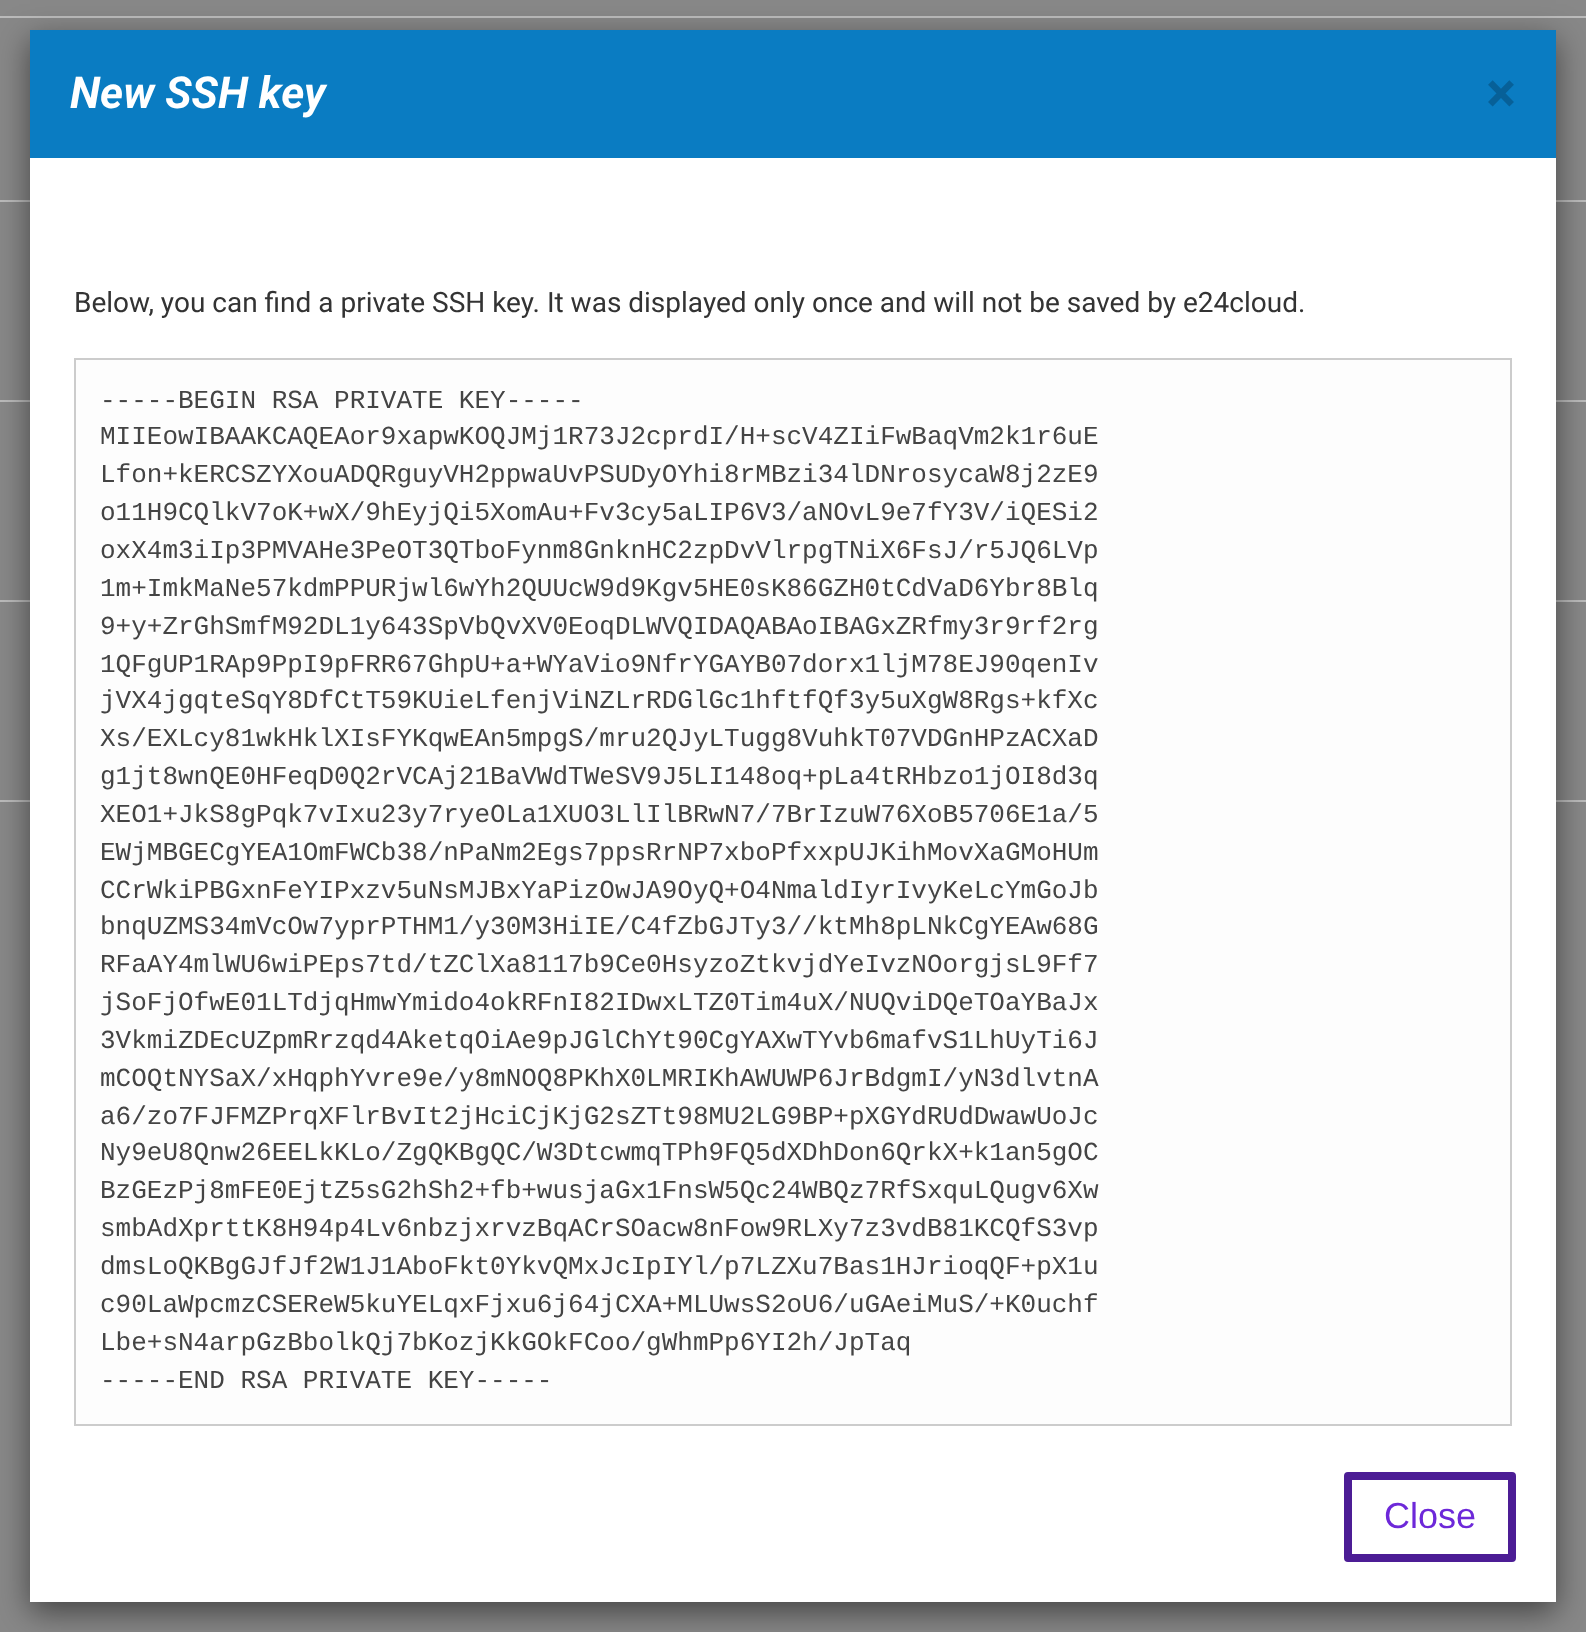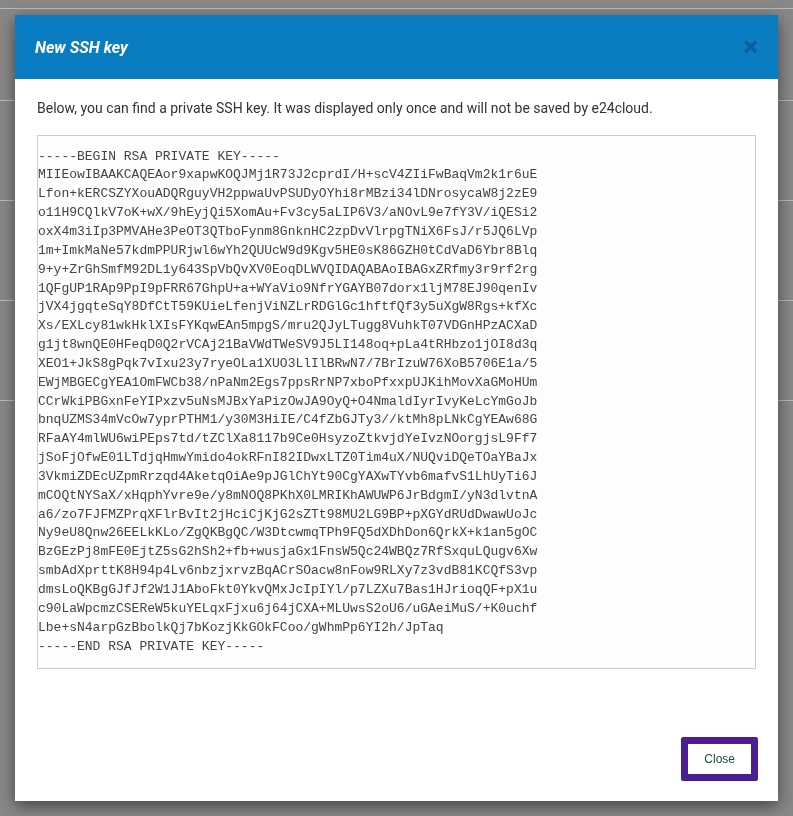--- a/index.html
+++ b/index.html
@@ -40,21 +40,21 @@
     }
     .modal-header {
       background: #0a7cc2;
       color: #fff;
       padding: 18px 20px;
       display: flex;
       justify-content: space-between;
       align-items: center;
     }
     .modal-title {
-      font-size: 16px;
+      font-size: 22px;
       font-weight: 700;
       font-style: italic;
     }
     .close-x {
       color: #075e94;
       font-size: 28px;
       font-weight: 700;
       cursor: pointer;
       line-height: 1;
       opacity: 0.9;
@@ -62,43 +62,44 @@
     .modal-body {
       padding: 20px 22px 10px 22px;
       flex: 1;
       overflow: auto;
     }
     .intro-text {
       font-size: 14px;
       line-height: 1.4;
       color: #333;
       margin-bottom: 16px;
+      margin-top: 44px;
     }
     .key-box {
       border: 1px solid #ccc;
       background: #fdfdfd;
-      padding: 12px 0;
+      padding: 12px 12px;
       font-family: "Courier New", Courier, monospace;
       font-size: 13px;
       line-height: 1.45;
       color: #444;
       white-space: pre;
       overflow-x: auto;
     }
     .modal-footer {
       padding: 16px 20px 20px 20px;
       display: flex;
       justify-content: flex-end;
     }
     .btn-close {
       background: #fff;
-      border: 7px solid #4c1d95;
-      color: #14532d;
+      border: 4px solid #4c1d95;
+      color: #6d28d9;
       padding: 8px 16px;
-      font-size: 12px;
+      font-size: 18px;
       cursor: pointer;
       border-radius: 2px;
     }
   </style>
 </head>
 <body>
 
 <div class="modal-backdrop">
   <div class="bg-row" style="top:8px;"></div>
   <div class="bg-row" style="top:100px;"></div>

